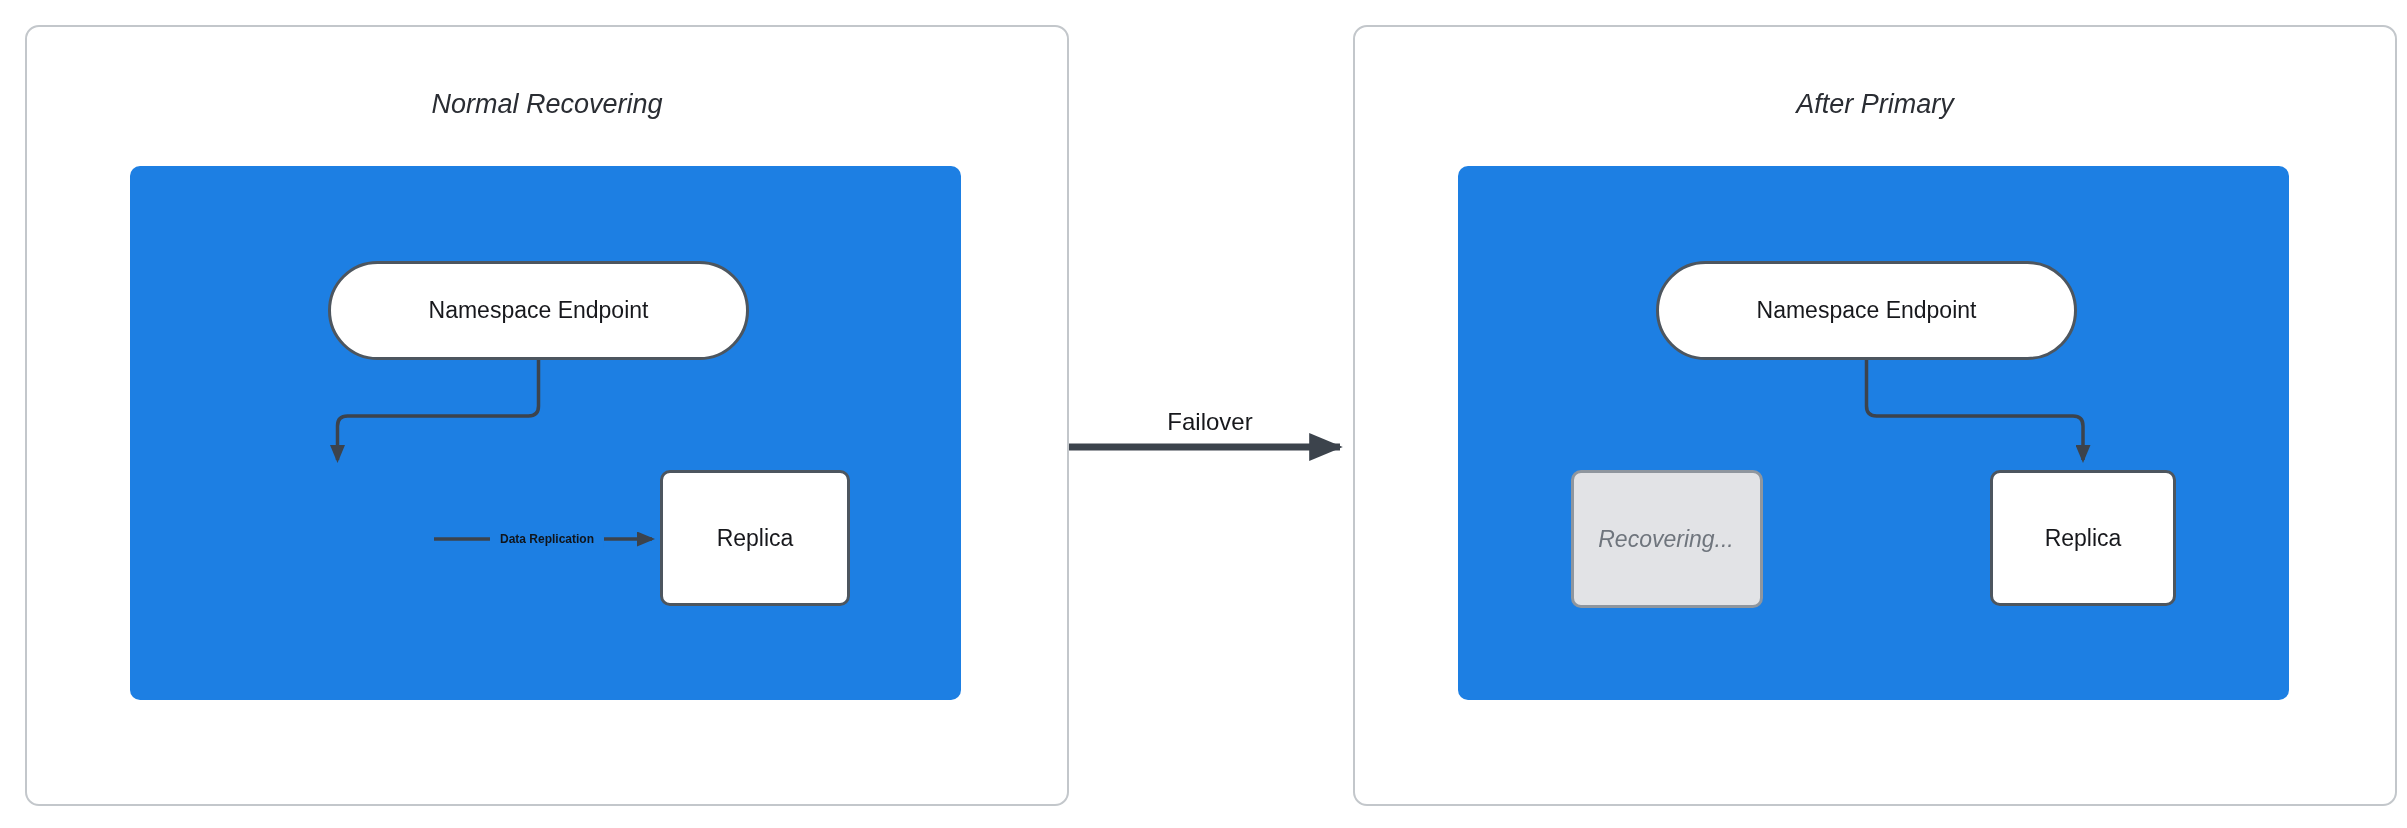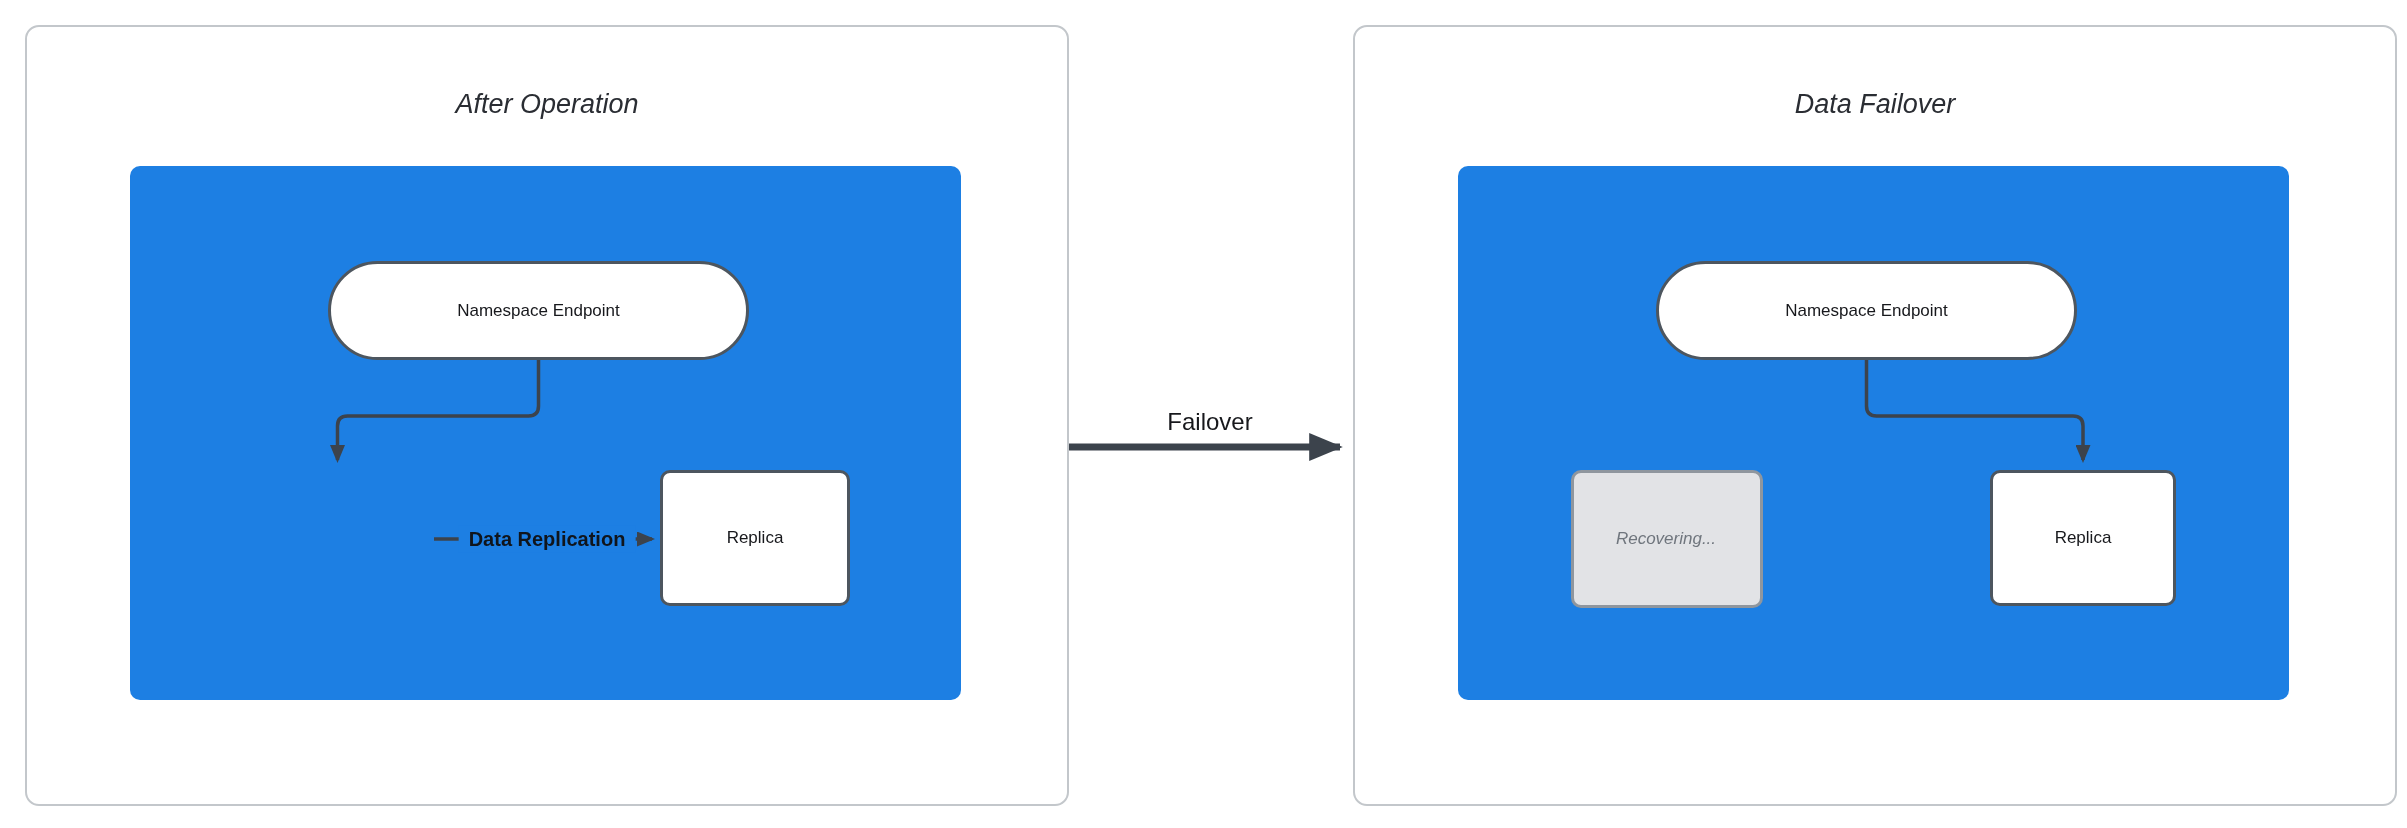--- a/index.html
+++ b/index.html
@@ -44,21 +44,21 @@
   }
   .node {
     position: absolute;
     background: #ffffff;
     border: 3px solid var(--box-border, #4d565f);
     box-sizing: border-box;
     display: flex;
     align-items: center;
     justify-content: center;
     text-align: center;
-    font-size: 17px;
+    font-size: 23px;
     line-height: 1.25;
     color: var(--text, #17181c);
     z-index: 4;
   }
   .pill {
     border-radius: 60px;
   }
   .rect {
     border-radius: 10px;
     padding: 0 16px;
@@ -77,21 +77,21 @@
     pointer-events: none;
   }
   .edge-label {
     position: absolute;
     left: 547px;
     top: 539px;
     transform: translate(-50%, -50%);
     background: var(--container-blue, #1d7fe3);
     color: var(--edge-label-text, #10151c);
     font-weight: bold;
-    font-size: 20px;
+    font-size: 12px;
     padding: 2px 10px;
     white-space: nowrap;
     z-index: 6;
   }
   .failover-label {
     position: absolute;
     left: 1210px;
     top: 408px;
     transform: translateX(-50%);
     font-size: 24px;
@@ -99,38 +99,38 @@
     white-space: nowrap;
     z-index: 6;
   }
 </style>
 </head>
 <body>
 
 <div class="canvas">
 
   <section class="panel" style="left:25px; top:25px;">
-    <div class="panel-title">After Operation</div>
+    <div class="panel-title">Normal Recovering</div>
   </section>
 
   <div class="blue-container" style="left:130px; top:166px; width:831px; height:534px;"></div>
 
   <div class="node pill" style="left:328px; top:261px; width:421px; height:99px;">
     <span>Namespace Endpoint</span>
   </div>
 
 
   <div class="node rect" style="left:660px; top:470px; width:190px; height:136px;">
     <span>Replica</span>
   </div>
 
   <div class="edge-label">Data Replication</div>
 
   <section class="panel" style="left:1353px; top:25px;">
-    <div class="panel-title">Data Failover</div>
+    <div class="panel-title">After Primary</div>
   </section>
 
   <div class="blue-container" style="left:1458px; top:166px; width:831px; height:534px;"></div>
 
   <div class="node pill" style="left:1656px; top:261px; width:421px; height:99px;">
     <span>Namespace Endpoint</span>
   </div>
 
   <div class="node rect recovering" style="left:1571px; top:470px; width:192px; height:138px;padding-left:14px;">
     <span>Recovering...</span>

